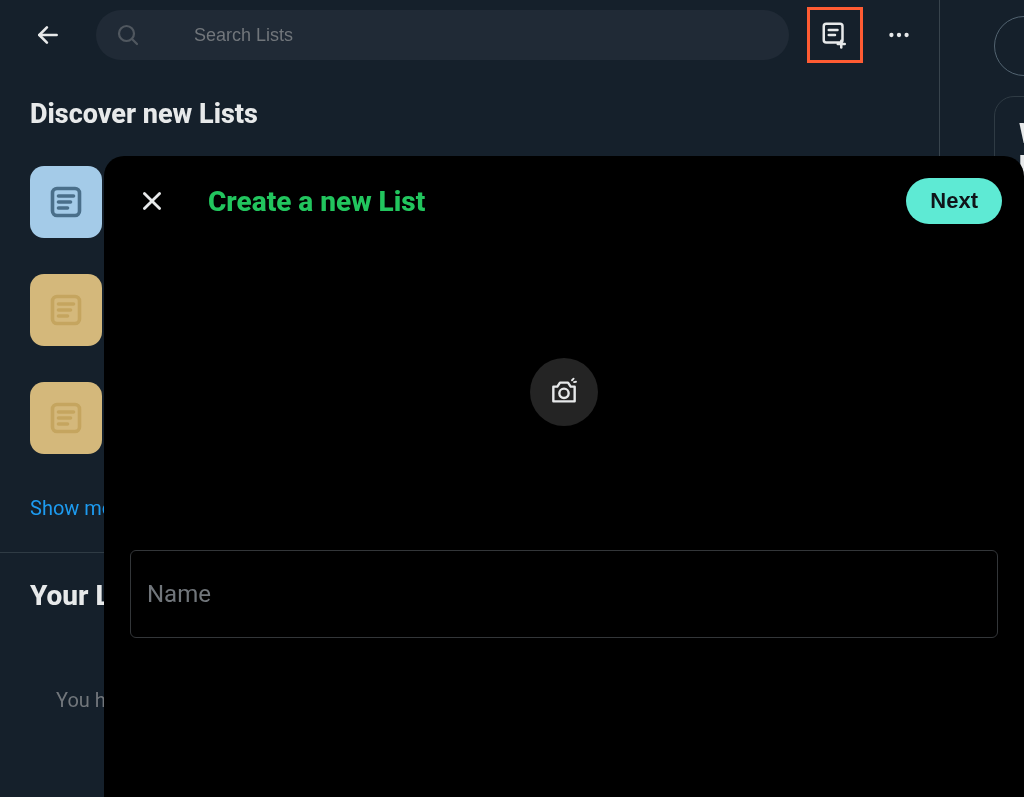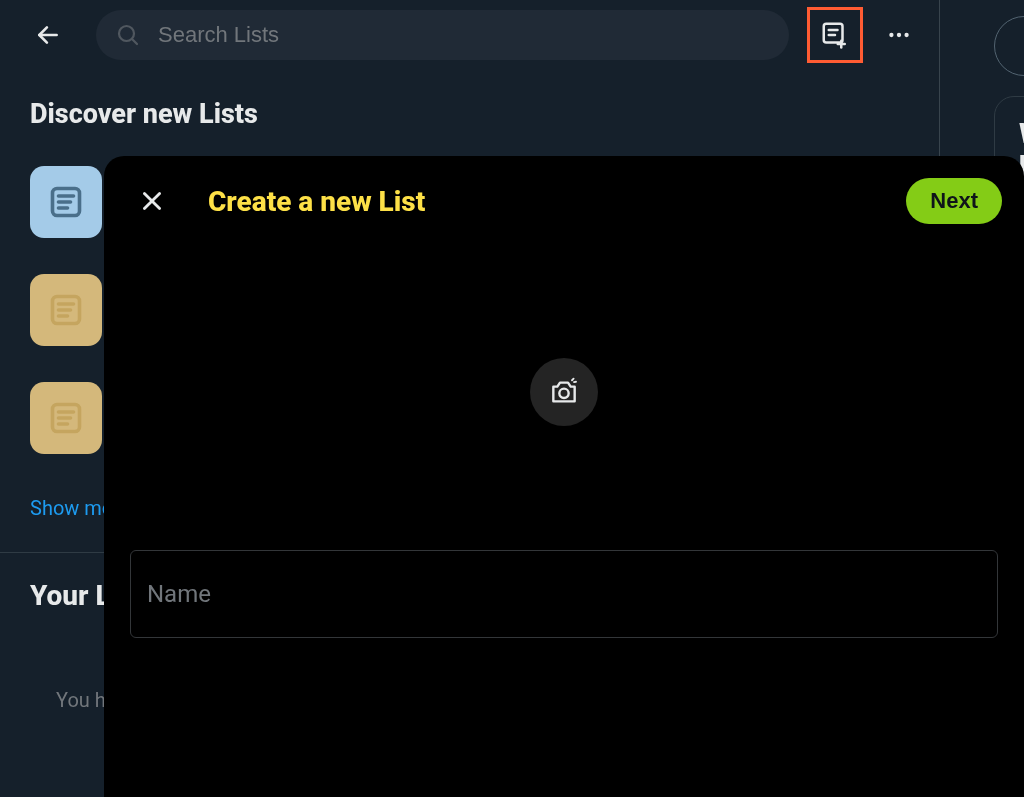--- a/index.html
+++ b/index.html
@@ -23,21 +23,21 @@
   }
   .search-wrap {
     flex:1; display:flex; align-items:center;
     background:#202a36; border-radius:9999px;
     height:50px; padding:0 20px; gap:18px;
     margin-left:18px;
   }
   .search-icon { opacity:.6; }
   .search-input {
     flex:1; background:transparent; border:none; outline:none;
-    color:#8899a6; font-size:22px;
+    color:#8899a6; font-size:18px;margin-left:36px;
   }
   .search-input::placeholder { color:#71767b; }
   .newlist-btn {
     width:56px; height:56px; border:3px solid #ff5c33;
     display:flex; align-items:center; justify-content:center;
     margin-left:8px; cursor:pointer;
   }
   .newlist-btn svg { color:#e7e9ea; }
   .more-btn {
     width:40px; height:40px; display:flex; align-items:center; justify-content:center;
@@ -92,24 +92,24 @@
     overflow:hidden;
   }
   .modal-header {
     display:flex; align-items:center;
     padding:22px 22px 0 28px; gap:36px;
   }
   .close-btn {
     width:40px; height:40px; display:flex; align-items:center; justify-content:center;
     cursor:pointer;
   }
-  .modal-title { font-size:28px; font-weight:800; color:#fde047; flex:0 0 auto; }
+  .modal-title { font-size:28px; font-weight:800; color:#22c55e; flex:0 0 auto; }
   .spacer { flex:1; }
   .next-btn {
-    background:#84cc16; color:#0f1419; font-weight:700;
+    background:#5eead4; color:#0f1419; font-weight:700;
     font-size:22px; padding:10px 24px; border-radius:9999px;
     border:none; cursor:pointer;
   }
 
   .banner-zone {
     margin-top:10px; height:316px;
     display:flex; align-items:center; justify-content:center;
   }
   .camera-btn {
     width:68px; height:68px; border-radius:50%;

